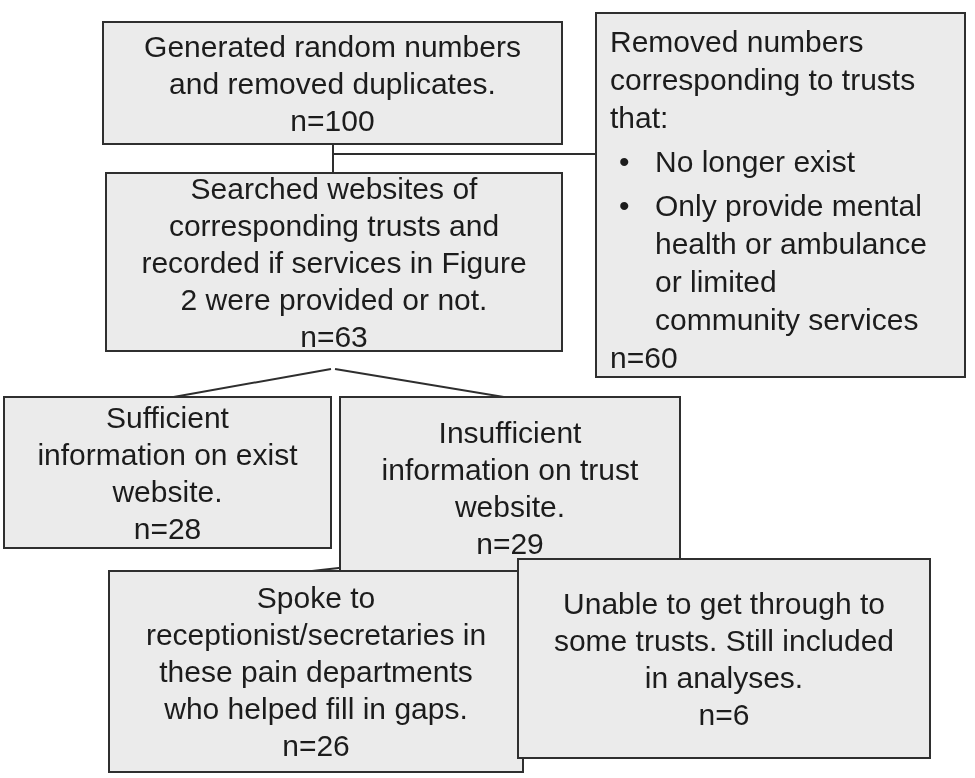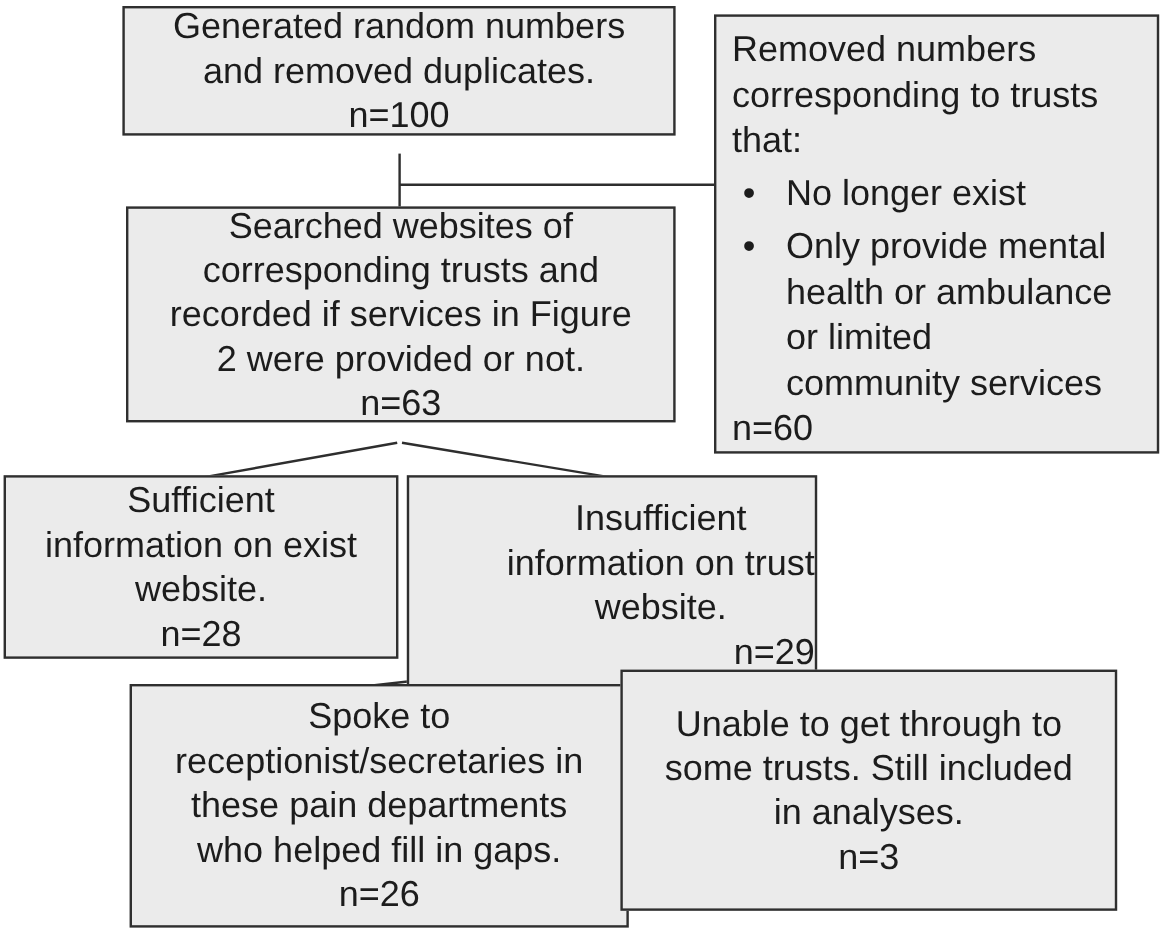--- a/index.html
+++ b/index.html
@@ -71,25 +71,25 @@
   }
   .bullet-text {
     white-space: pre-line;
     flex: 1 1 auto;
   }
   .box.bulleted .box-n {
     text-align: center;
   }
 
   
-  #box-generated    { left: 102px; top: 5px;   width: 461px; height: 108px; }
+  #box-generated    { left: 102px; top: 21px;   width: 461px; height: 124px; }
   #box-removed      { left: 595px; top: 12px;  width: 371px; height: 366px; }
   #box-searched     { left: 105px; top: 172px; width: 458px; height: 180px; text-align: center; }
   #box-sufficient   { left: 3px;   top: 396px; width: 329px; height: 153px; }
-  #box-insufficient { left: 339px; top: 396px; width: 342px; height: 184px; align-items: flex-end; }
+  #box-insufficient { left: 339px; top: 396px; width: 342px; height: 184px; }
   #box-spoke        { left: 88px;  top: 570px; width: 416px; height: 203px; margin-left: 20px; }
   #box-unable       { left: 517px; top: 558px; width: 414px; height: 201px; }
 </style>
 </head>
 <body>
 
 <div class="canvas">
 
   <svg class="connectors" viewBox="0 0 975 778" xmlns="http://www.w3.org/2000/svg">
     <line x1="333" y1="128" x2="333" y2="173"></line>
@@ -153,16 +153,16 @@
 receptionist/secretaries in
 these pain departments
 who helped fill in gaps.</div>
     <div class="box-n">n=26</div>
   </div>
 
   <div class="box" id="box-unable">
     <div class="box-text">Unable to get through to
 some trusts. Still included
 in analyses.</div>
-    <div class="box-n">n=3</div>
+    <div class="box-n">n=6</div>
   </div>
 
 </div>
 
 </body></html>

